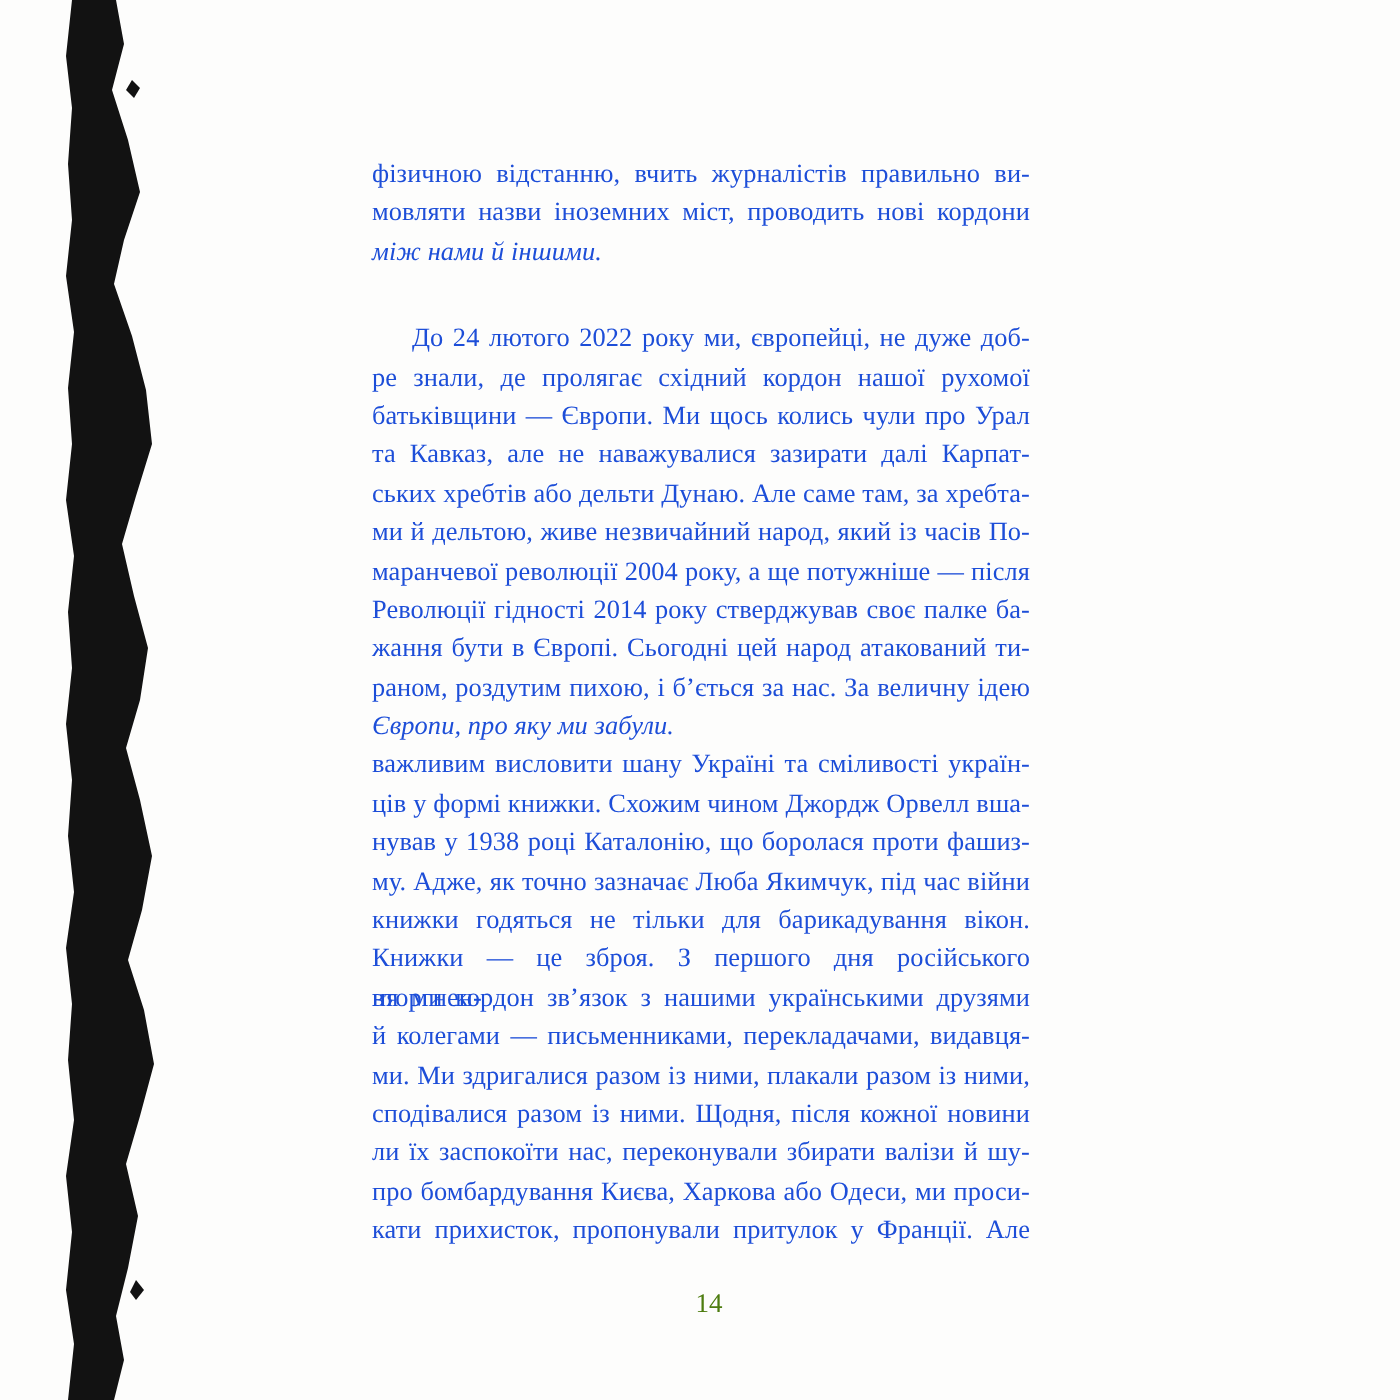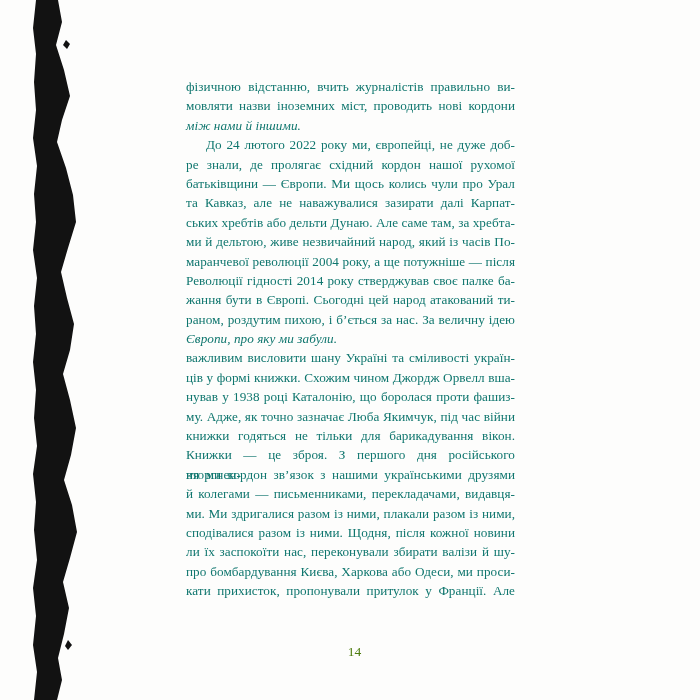--- a/index.html
+++ b/index.html
@@ -33,21 +33,21 @@
     letter-spacing: 0.05px;
   }
   .line {
     text-align: justify;
     white-space: normal;
     height: 19.4px;
     overflow: visible;
   }
   .line.j { text-align-last: justify; }
   .line.e { text-align-last: left; font-style: italic; }
-  .line.i { text-indent: 20px; }
+  .line.i { text-indent: 20px; margin-top: 24px; }
   #page-number {
     position: absolute;
     left: 186px;
     top: 644px;
     width: 329px;
     text-align: center;
     font-family: "Liberation Serif", "DejaVu Serif", serif;
     font-size: 13.5px;
     transform: translateX(4px);
   }
@@ -56,21 +56,21 @@
 <body style="background: rgb(253, 253, 252);">
 
 <div id="book-page">
 
   <svg id="scan-edge-svg" viewBox="0 0 700 700" xmlns="http://www.w3.org/2000/svg" aria-hidden="true">
     <polygon points="58,0 62,22 56,45 64,70 70,96 62,120 57,142 66,168 73,195 76,222 68,248 61,272 67,298 74,324 70,350 63,374 70,400 76,428 71,455 64,480 72,505 77,532 70,558 63,582 69,608 64,634 58,658 62,680 57,700 34,700 37,672 33,645 36,616 33,588 37,560 34,530 36,502 33,474 37,446 34,418 36,390 33,362 36,334 34,306 37,278 33,250 36,222 34,194 37,166 33,138 36,110 34,82 36,54 33,28 36,0" fill="#121212"></polygon>
     <polygon points="66,40 70,44 67,49 63,45" fill="#121212"></polygon>
     <polygon points="68,640 72,645 68,650 65,646" fill="#121212"></polygon>
   </svg>
 
-  <div id="text-block" style="color: #0f766e;">
+  <div id="text-block" style="color: #1d4ed8;">
       <div class="line j">фізичною відстанню, вчить журналістів правильно ви-</div>
       <div class="line j">мовляти назви іноземних міст, проводить нові кордони</div>
       <div class="line e">між нами й іншими.</div>
       <div class="line j i">До 24 лютого 2022 року ми, європейці, не дуже доб-</div>
       <div class="line j">ре знали, де пролягає східний кордон нашої рухомої</div>
       <div class="line j">батьківщини — Європи. Ми щось колись чули про Урал</div>
       <div class="line j">та Кавказ, але не наважувалися зазирати далі Карпат-</div>
       <div class="line j">ських хребтів або дельти Дунаю. Але саме там, за хребта-</div>
       <div class="line j">ми й дельтою, живе незвичайний народ, який із часів По-</div>
       <div class="line j">маранчевої революції 2004 року, а ще потужніше — після</div>

